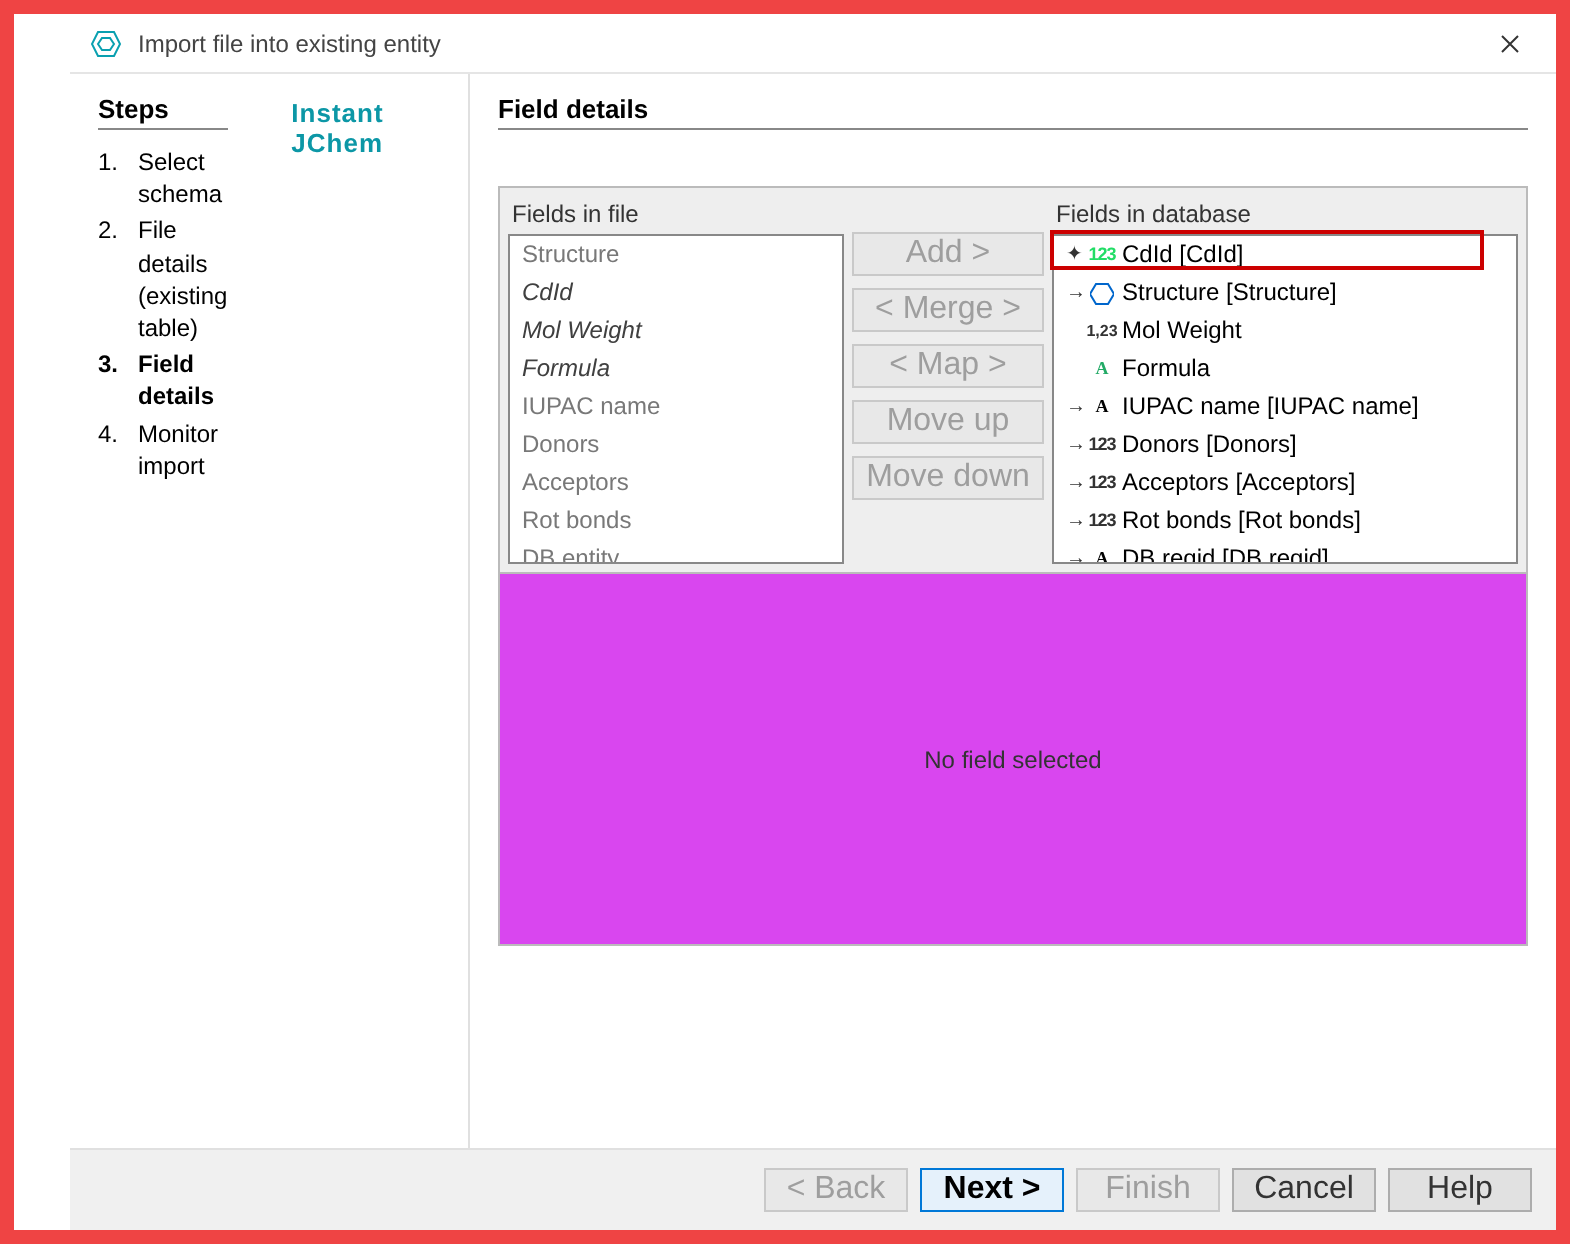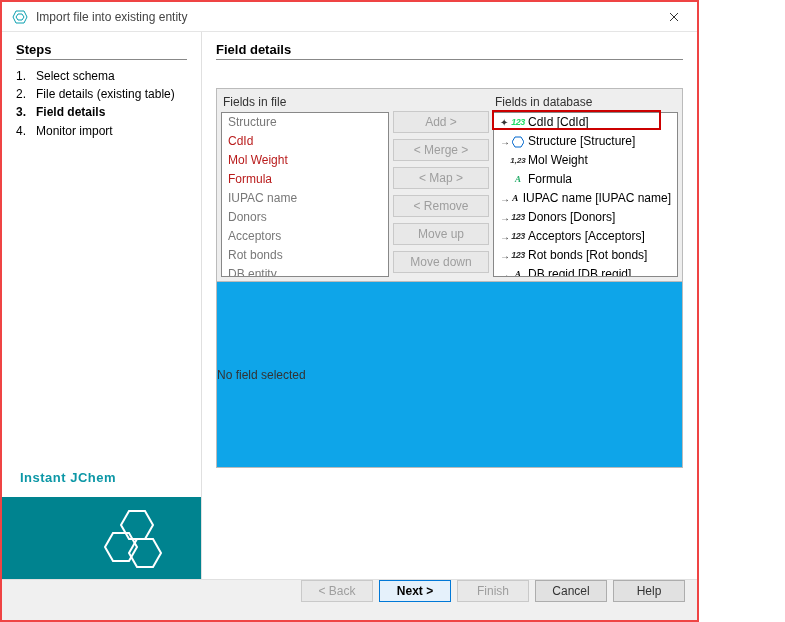--- a/index.html
+++ b/index.html
@@ -1,69 +1,69 @@
 <!DOCTYPE html>
 <html><head>
 <meta charset="utf-8">
 <style>
   * { box-sizing: border-box; }
   html, body { margin: 0; padding: 0; font-family: "Segoe UI", Tahoma, sans-serif; font-size: 12px; background: #fff; }
-  .window { width: 699px; height: 622px; border: 2px solid #ef4444; display: flex; flex-direction: column; }
+  .window { width: 785px; height: 622px; border: 7px solid #ef4444; display: flex; flex-direction: column; padding-left: 28px; }
 
   
   .titlebar { height: 30px; background: #fff; display: flex; align-items: center; border-bottom: 1px solid #e5e5e5; }
   .titlebar .icon { width: 16px; height: 16px; margin: 0 8px 0 10px; }
   .titlebar .title { flex: 1; color: #444; font-size: 12px; }
   .titlebar .close { width: 46px; height: 30px; display: flex; align-items: center; justify-content: center; cursor: pointer; }
 
   
   .main { flex: 1; display: flex; min-height: 0; border-bottom: 1px solid #e0e0e0; }
 
   
-  .sidebar { width: 200px; display: flex; flex-direction: column; border-right: 1px solid #e0e0e0; }
+  .sidebar { width: 200px; display: flex; flex-direction: row; border-right: 1px solid #e0e0e0; }
   .sidebar-inner { padding: 10px 14px; flex: 1; }
   .steps-heading { font-weight: bold; font-size: 13px; border-bottom: 1px solid #888; padding-bottom: 2px; margin-bottom: 8px; }
   .steps-list { list-style: none; padding: 0; margin: 0; }
   .steps-list li { display: flex; gap: 6px; line-height: 1.35; margin-bottom: 2px; }
   .steps-list li .num { width: 14px; flex-shrink: 0; }
   .steps-list li.current { font-weight: bold; }
 
   .brand { color: #0c97a6; font-size: 13px; font-weight: 600; padding: 12px 18px; letter-spacing: 0.5px; }
   .brand-foot { height: 82px; background: #00838f; position: relative; overflow: hidden; }
   .brand-foot svg { position: absolute; right: 30px; top: 12px; }
 
   
   .content { flex: 1; display: flex; flex-direction: column; padding: 10px 14px 0 14px; min-width: 0; }
   .content-heading { font-weight: bold; font-size: 13px; border-bottom: 1px solid #888; padding-bottom: 2px; margin-bottom: 28px; }
 
   .fields-area { background: #eee; border: 1px solid #bbb; padding: 4px; display: flex; gap: 4px; height: 194px; }
   .list-col { flex: 1; display: flex; flex-direction: column; min-width: 0; }
   .list-col .label { padding: 2px 4px 3px 2px; color: #333; }
   .list-box { flex: 1; background: #fff; border: 1px solid #888; overflow-y: scroll; position: relative; }
   .list-box .row { padding: 1px 6px; line-height: 17px; white-space: nowrap; overflow: hidden; text-overflow: ellipsis; color: #787878; }
-  .list-box .row.blk { color: #b91c1c; }
+  .list-box .row.blk { color: #404040; font-style: italic; }
   .db-box .row { display: flex; align-items: center; gap: 2px; color: #000; }
   .db-box .row .arrow { width: 8px; display: inline-block; text-align: center; font-size: 10px; color: #333; }
-  .db-box .row .ficon { width: 16px; height: 14px; display: inline-flex; align-items: center; justify-content: center; font-size: 9px; font-weight: bold; font-style: italic; }
+  .db-box .row .ficon { width: 16px; height: 14px; display: inline-flex; align-items: center; justify-content: center; font-size: 9px; font-weight: bold; }
 
   .highlight-red { position: absolute; border: 2px solid #c00; pointer-events: none; }
 
   .btn-col { width: 96px; display: flex; flex-direction: column; gap: 6px; padding-top: 18px; }
-  .btn { height: 22px; border: 1px solid #adadad; background: #e1e1e1; color: #333; font-size: 12px; cursor: pointer; display:flex; align-items:center; justify-content:center; }
+  .btn { height: 22px; border: 1px solid #adadad; background: #e1e1e1; color: #333; font-size: 16px; cursor: pointer; display:flex; align-items:center; justify-content:center; }
   .btn.disabled { color: #9e9e9e; border-color: #c9c9c9; background: #e8e8e8; cursor: default; }
 
-  .detail-pane { background: #0ea5e9; border: 1px solid #bbb; border-top: none; height: 186px; display: flex; align-items: center; color: #333; }
+  .detail-pane { background: #d946ef; border: 1px solid #bbb; border-top: none; height: 186px; display: flex; align-items: center; justify-content: center; color: #333; }
 
   .merge-box { margin-top: 10px; margin-bottom: 8px; border: 2px solid #c00; padding: 8px 10px 10px 10px; width: 222px; position: relative; }
   .merge-box .stub { position:absolute; top:-14px; left:-2px; width:18px; height:14px; border:2px solid #c00; border-bottom:none; }
   .merge-box label { display:flex; align-items:center; gap:6px; white-space:nowrap; cursor:pointer; }
   .merge-box input[type=checkbox]{ width:13px; height:13px; }
 
   
-  .footer { height: 40px; background: #f0f0f0; display: flex; align-items: flex-start; justify-content: flex-end; gap: 6px; padding: 0 12px; }
+  .footer { height: 40px; background: #f0f0f0; display: flex; align-items: center; justify-content: flex-end; gap: 6px; padding: 0 12px; }
   .footer .btn { width: 72px; }
   .footer .btn.primary { border-color: #0078d7; background:#e5f1fb; color:#000;font-weight:bold; }
 
   
   .list-box::-webkit-scrollbar { width: 17px; }
   .list-box::-webkit-scrollbar-track { background: #f0f0f0; }
   .list-box::-webkit-scrollbar-thumb { background: #c2c2c2; }
   .list-box::-webkit-scrollbar-button { background:#f0f0f0; height:17px; }
 
   .icon-123 { color:#2d6; font-size:8px; letter-spacing:-0.5px; }
@@ -147,21 +147,20 @@
               <div class="row">Acceptors</div>
               <div class="row">Rot bonds</div>
               <div class="row">DB entity</div>
             </div>
         </div>
 
         <div class="btn-col">
           <button class="btn disabled">Add &gt;</button>
           <button class="btn disabled">&lt; Merge &gt;</button>
           <button class="btn disabled">&lt; Map &gt;</button>
-          <button class="btn disabled">&lt; Remove</button>
           <button class="btn disabled">Move up</button>
           <button class="btn disabled">Move down</button>
         </div>
 
         <div class="list-col" style="position:relative">
           <div class="label">Fields in database</div>
           <div class="list-box db-box" id="db-list">
               <div class="row">
                 <span class="arrow">✦</span>
                 <span class="ficon icon-123">123</span>

